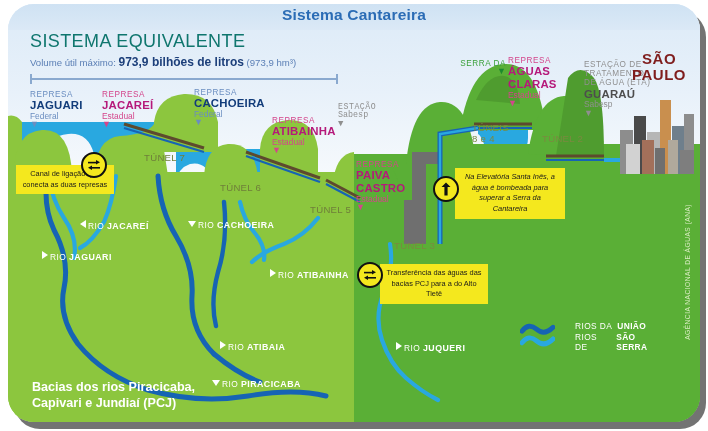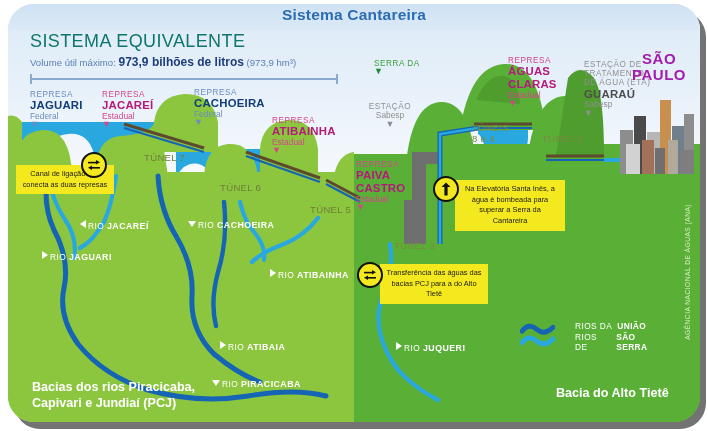--- a/index.html
+++ b/index.html
@@ -44,21 +44,21 @@
   .c-pink .k,.c-pink .s,.c-pink .arw{color:#d4458b;}
   .c-pink .n{color:#b5197a;}
   .c-green .k{color:#3aa03a;} .c-green .n{color:#1c8a2e;} .c-green .arw{color:#1c8a2e;}
   .c-gray .k,.c-gray .s,.c-gray .arw{color:#8f8f8f;}
   .c-gray .n{color:#4d4d4d;}
 
   .tun{position:absolute;font-size:9.6px;color:#6f7f3a;letter-spacing:.3px;}
   .tun.wt{color:#7a8a40;}
 
   .sp{position:absolute;right:14px;top:47px;text-align:center;font-size:15px;
-      font-weight:bold;color:#a21caf;line-height:1.05;letter-spacing:.5px;}
+      font-weight:bold;color:#7f1d1d;line-height:1.05;letter-spacing:.5px;}
 
   
   .river{position:absolute;font-size:8.4px;color:#ffffff;letter-spacing:.45px;white-space:nowrap;}
   .river b{font-size:8.8px;font-weight:bold;}
   .river .tri{display:inline-block;width:0;height:0;margin-right:2px;vertical-align:1px;}
   .tri-l{border-top:4px solid transparent;border-bottom:4px solid transparent;border-right:6px solid #fff;}
   .tri-r{border-top:4px solid transparent;border-bottom:4px solid transparent;border-left:6px solid #fff;}
   .tri-d{border-left:4.5px solid transparent;border-right:4.5px solid transparent;border-top:6px solid #fff;}
 
   
@@ -238,26 +238,26 @@
     </div>
 
     <div class="lbl c-pink" style="left:500px;top:52px;">
       <div class="k">REPRESA</div>
       <div class="n">ÁGUAS</div>
       <div class="n">CLARAS</div>
       <div class="s">Estadual</div>
       <div class="arw">▼</div>
     </div>
 
-    <div class="lbl c-green" style="left:366px;top:55px;text-align:left;width:96px;">
+    <div class="lbl c-green" style="left:402px;top:55px;text-align:right;width:96px;">
       <div class="k">SERRA DA</div>
       <div class="arw">▼</div>
     </div>
 
-    <div class="lbl c-gray" style="left:330px;top:98px;text-align:center;width:104px;">
+    <div class="lbl c-gray" style="left:330px;top:98px;width:104px;font-family:Liberation Mono, monospace;">
       <div class="k">ESTAÇÃO</div>
       <div class="s">Sabesp</div>
       <div class="arw">▼</div>
     </div>
 
     <div class="lbl c-gray" style="left:576px;top:56px;">
       <div class="k">ESTAÇÃO DE</div>
       <div class="k">TRATAMENTO</div>
       <div class="k">DE ÁGUA (ETA)</div>
       <div class="n">GUARAÚ</div>
@@ -320,21 +320,21 @@
           <rect x="4" y="8" width="9" height="1.6" fill="#111"></rect>
       </svg>
     </div>
     <div class="callout" style="left:372px;top:260px;width:96px;">Transferência das águas das bacias PCJ para a do Alto Tietê</div>
 
     <div class="badge" style="left:425px;top:172px;">
       <svg width="12" height="14" viewBox="0 0 12 14">
         <path d="M6,0.5 L10.5,5 L7.6,5 L7.6,13.5 L4.4,13.5 L4.4,5 L1.5,5 Z" fill="#111"></path>
       </svg>
     </div>
-    <div class="callout" style="left:447px;top:176px;width:98px;">Na Elevatória Santa Inês, a água é bombeada para superar a Serra da Cantareira</div>
+    <div class="callout" style="left:447px;top:164px;width:98px;font-style:italic;">Na Elevatória Santa Inês, a água é bombeada para superar a Serra da Cantareira</div>
 
     <div class="legend">
       <div style="display:flex;align-items:center;gap:20px;">
         <svg width="36" height="28" viewBox="0 0 36 28">
           <path d="M2,9 Q9,0 17,7 Q25,14 34,5" stroke="#1664b4" stroke-width="5" fill="none" stroke-linecap="round"></path>
           <path d="M2,21 Q9,12 17,19 Q25,26 34,17" stroke="#29a8e0" stroke-width="5" fill="none" stroke-linecap="round"></path>
         </svg>
         <div>
           <div class="row">
             <span>RIOS DA </span>
@@ -345,18 +345,17 @@
               <b>SÃO SERRA</b>
           </div>
         </div>
       </div>
     </div>
 
     <div class="basin" style="left:24px;top:375px;">
       <div>Bacias dos rios Piracicaba,</div>
       <div>Capivari e Jundiaí (PCJ)</div>
     </div>
-    <div class="basin" style="left:548px;top:381px;">Bacia do Alto Tietê</div>
 
     <div class="credit">AGÊNCIA NACIONAL DE ÁGUAS (ANA)</div>
 
   </div>
 </div>
 
 </body></html>

